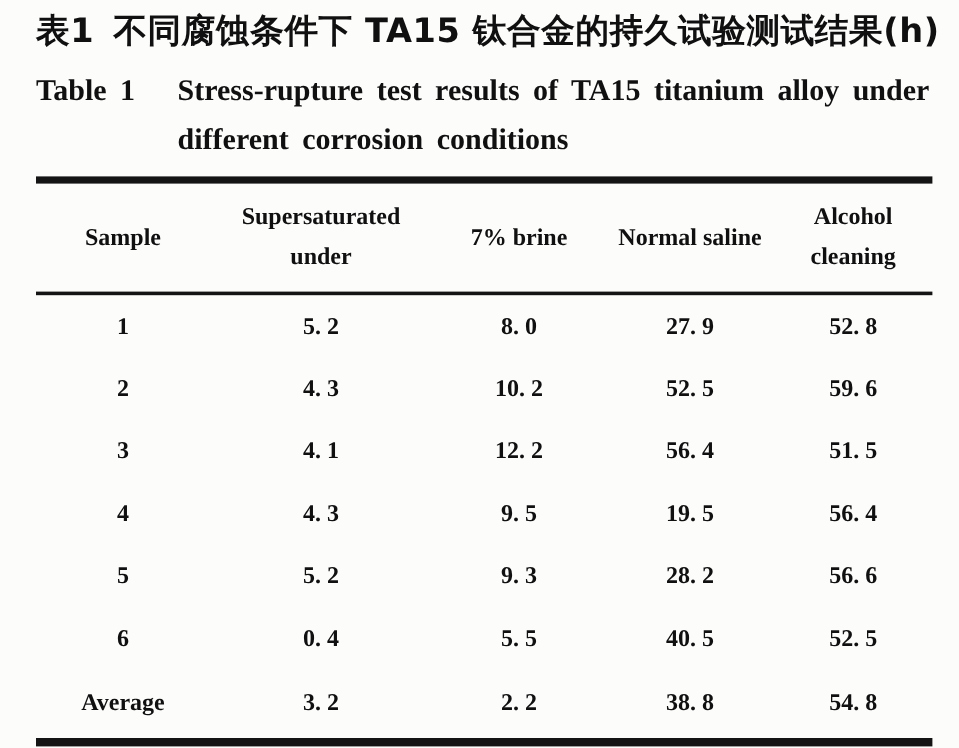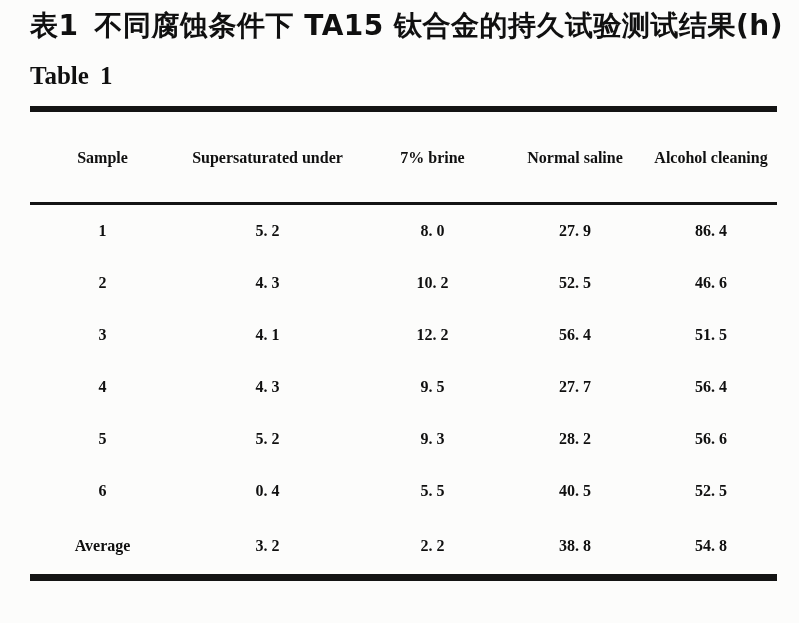--- a/index.html
+++ b/index.html
@@ -35,21 +35,21 @@
   .title-en .en-rest  { flex: 1; }
 
   table.results {
     width: 747px;
     margin-top: 10px;
     border-collapse: collapse;
     table-layout: fixed;
     border-top: 6px solid #141414;
     border-bottom: 7px solid #141414;
     font-weight: bold;
-    font-size: 16px;
+    font-size: 20px;
   }
   table.results thead th {
     height: 90px;
     vertical-align: middle;
     text-align: center;
     font-weight: bold;
     line-height: 33px;
     padding: 0 4px;
     border-bottom: 3px solid #141414;
   }
@@ -63,20 +63,21 @@
 </style>
 </head>
 <body>
 
 <div class="page">
 
   <div class="title-zh"><span class="zh-label">表1</span><span>不同腐蚀条件下 TA15 钛合金的持久试验测试结果(h)</span></div>
 
   <div class="title-en">
     <span class="en-label">Table 1</span>
+    <span class="en-rest"><span>Stress-rupture test results of TA15 titanium alloy under</span><br><span>different corrosion conditions</span></span>
   </div>
 
   <table class="results">
     <colgroup>
       <col style="width:145px">
       <col style="width:185px">
       <col style="width:145px">
       <col style="width:140px">
       <col style="width:132px">
     </colgroup>
@@ -88,41 +89,41 @@
         <th>Normal saline</th>
         <th>Alcohol cleaning</th>
       </tr>
     </thead>
     <tbody>
         <tr>
           <td>1</td>
           <td>5. 2</td>
           <td>8. 0</td>
           <td>27. 9</td>
-          <td>86. 4</td>
+          <td>52. 8</td>
         </tr>
         <tr>
           <td>2</td>
           <td>4. 3</td>
           <td>10. 2</td>
           <td>52. 5</td>
-          <td>46. 6</td>
+          <td>59. 6</td>
         </tr>
         <tr>
           <td>3</td>
           <td>4. 1</td>
           <td>12. 2</td>
           <td>56. 4</td>
           <td>51. 5</td>
         </tr>
         <tr>
           <td>4</td>
           <td>4. 3</td>
           <td>9. 5</td>
-          <td>27. 7</td>
+          <td>19. 5</td>
           <td>56. 4</td>
         </tr>
         <tr>
           <td>5</td>
           <td>5. 2</td>
           <td>9. 3</td>
           <td>28. 2</td>
           <td>56. 6</td>
         </tr>
         <tr>

